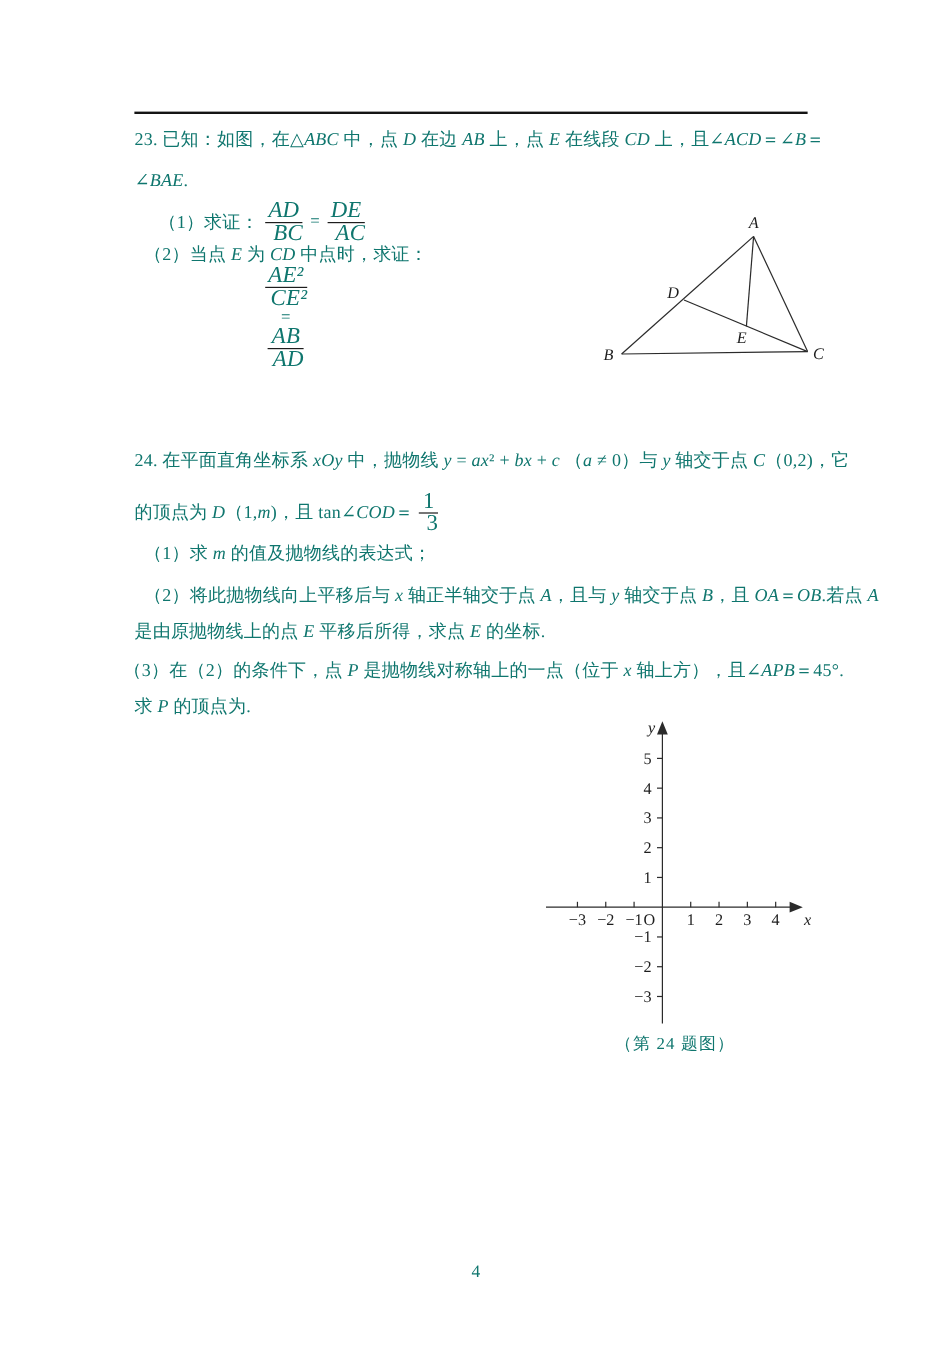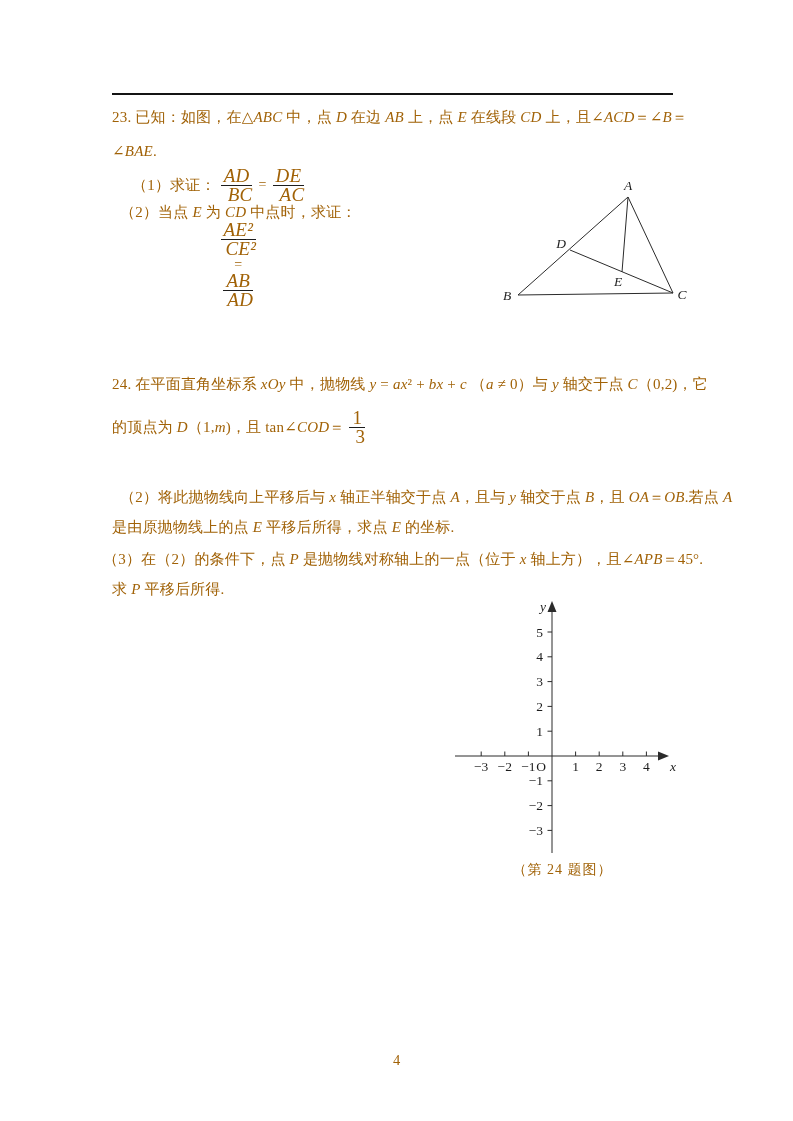--- a/index.html
+++ b/index.html
@@ -2,21 +2,21 @@
 <html><head>
 <meta charset="utf-8">
 <style>
   * { margin:0; padding:0; box-sizing:border-box; }
   html,body { background:#ffffff; }
   .page {
     position:relative;
     width:793px; height:1121px;
     background:#ffffff;
     font-family:"Liberation Serif","DejaVu Serif",serif;
-    color:#a16207;
+    color:#0f766e;
     overflow:hidden;
   }
   .rule { position:absolute; background:#141414; }
   .line {
     position:absolute;
     font-size:15px;
     line-height:20px;
     white-space:nowrap;
     letter-spacing:0.2px;
   }
@@ -107,24 +107,25 @@
   <div class="line" style="left:112px; top:374px;"><span>24. 在平面直角坐标系 </span><span class="it">xOy</span><span> 中，抛物线 </span><span class="it">y</span><span> = </span><span class="it">ax</span><span>² + </span><span class="it">bx</span><span> + </span><span class="it">c</span><span> （</span><span class="it">a</span><span> ≠ 0）与 </span><span class="it">y</span><span> 轴交于点 </span><span class="it">C</span><span>（0,2)，它</span></div>
 
   <div class="row" style="left:112px; top:406px; height:42px;">
     <span><span>的顶点为 </span><span class="it">D</span><span>（1,</span><span class="it">m</span><span>)，且 tan∠</span><span class="it">COD</span><span>＝</span></span>
     <span class="frac" style="font-style:normal;">
       <span class="num">1</span>
       <span class="den">3</span>
     </span>
   </div>
 
+  <div class="line" style="left:120px; top:452px;"><span>（1）求 </span><span class="it">m</span><span> 的值及抛物线的表达式；</span></div>
   <div class="line" style="left:120px; top:487px;"><span>（2）将此抛物线向上平移后与 </span><span class="it">x</span><span> 轴正半轴交于点 </span><span class="it">A</span><span>，且与 </span><span class="it">y</span><span> 轴交于点 </span><span class="it">B</span><span>，且 </span><span class="it">OA</span><span>＝</span><span class="it">OB</span><span>.若点 </span><span class="it">A</span></div>
   <div class="line" style="left:112px; top:517px;"><span>是由原抛物线上的点 </span><span class="it">E</span><span> 平移后所得，求点 </span><span class="it">E</span><span> 的坐标.</span></div>
   <div class="line" style="left:103px; top:549px;"><span>（3）在（2）的条件下，点 </span><span class="it">P</span><span> 是抛物线对称轴上的一点（位于 </span><span class="it">x</span><span> 轴上方），且∠</span><span class="it">APB</span><span>＝45°.</span></div>
-  <div class="line" style="left:112px; top:579px;"><span>求 </span><span class="it">P</span><span> 平移后所得.</span></div>
+  <div class="line" style="left:112px; top:579px;"><span>求 </span><span class="it">P</span><span> 的顶点为.</span></div>
 
   <svg class="fig" style="left:445px; top:593px;" width="240" height="268" viewBox="0 0 240 268">
     <g>
       <line x1="10" y1="163" x2="218" y2="163"></line>
       <polygon points="224,163 213,158.5 213,167.5"></polygon>
       <line x1="107" y1="260" x2="107" y2="14"></line>
       <polygon points="107,8 102.5,19 111.5,19"></polygon>
     </g>
     <text class="it" x="101" y="18" text-anchor="end">y</text>
     <text class="it" x="228" y="178" text-anchor="middle">x</text>

